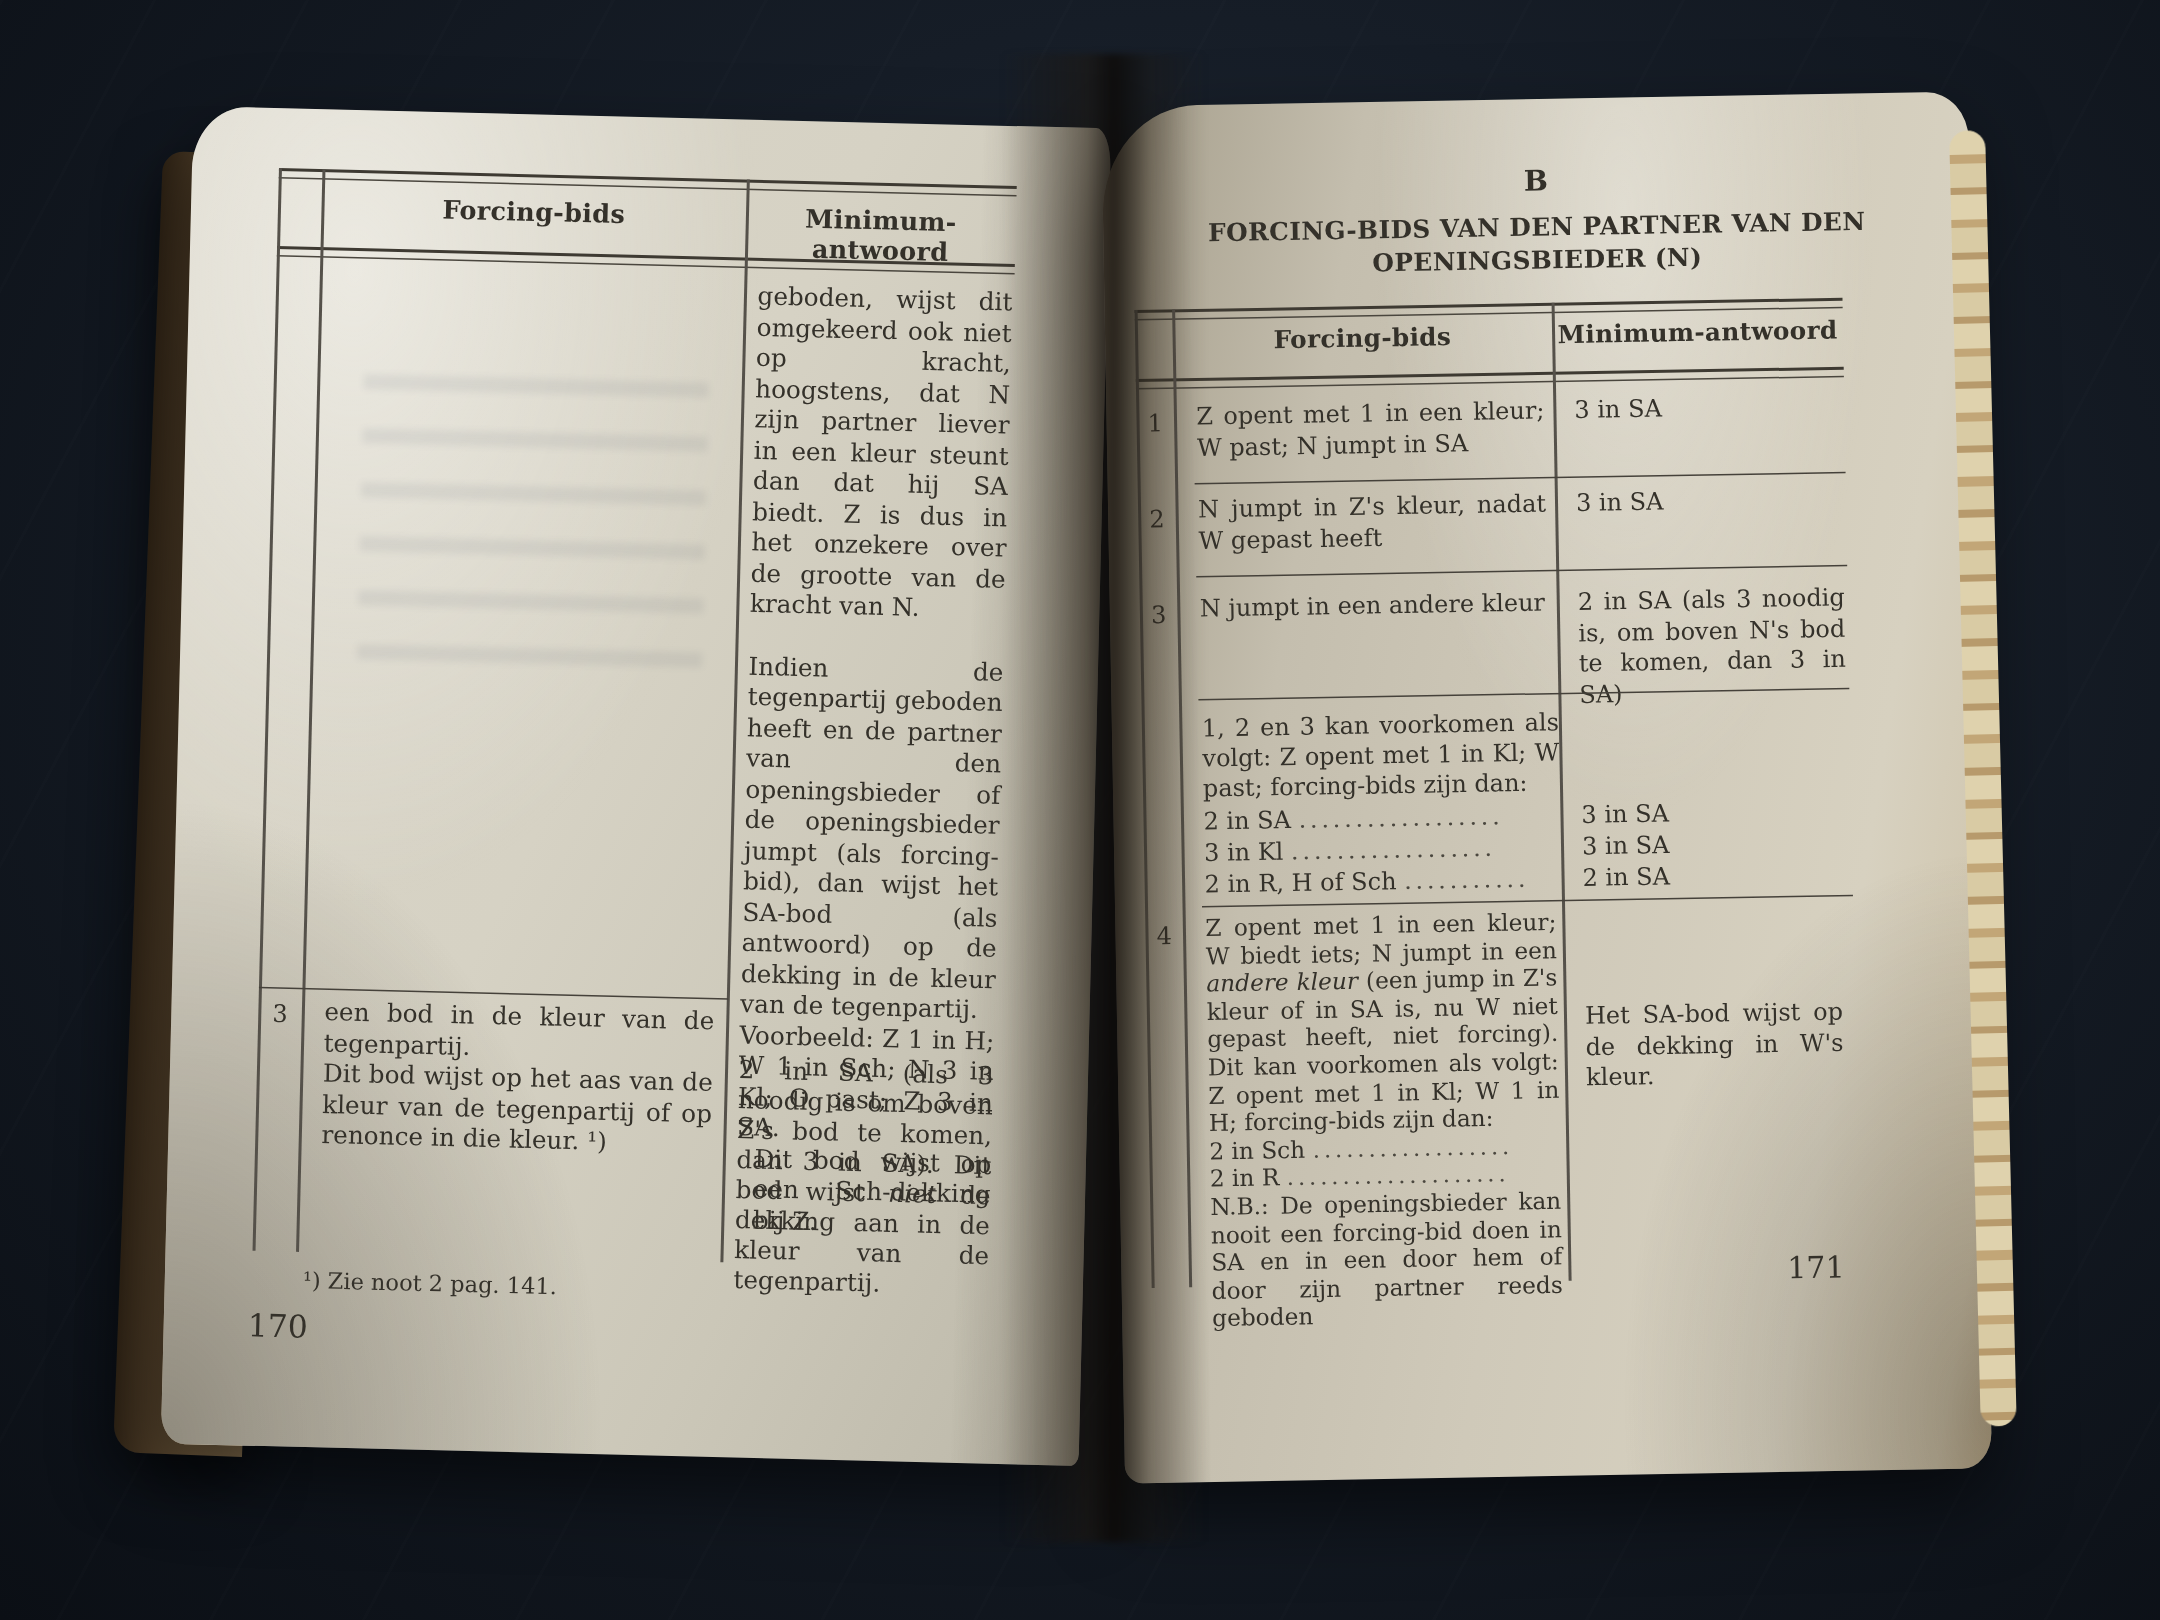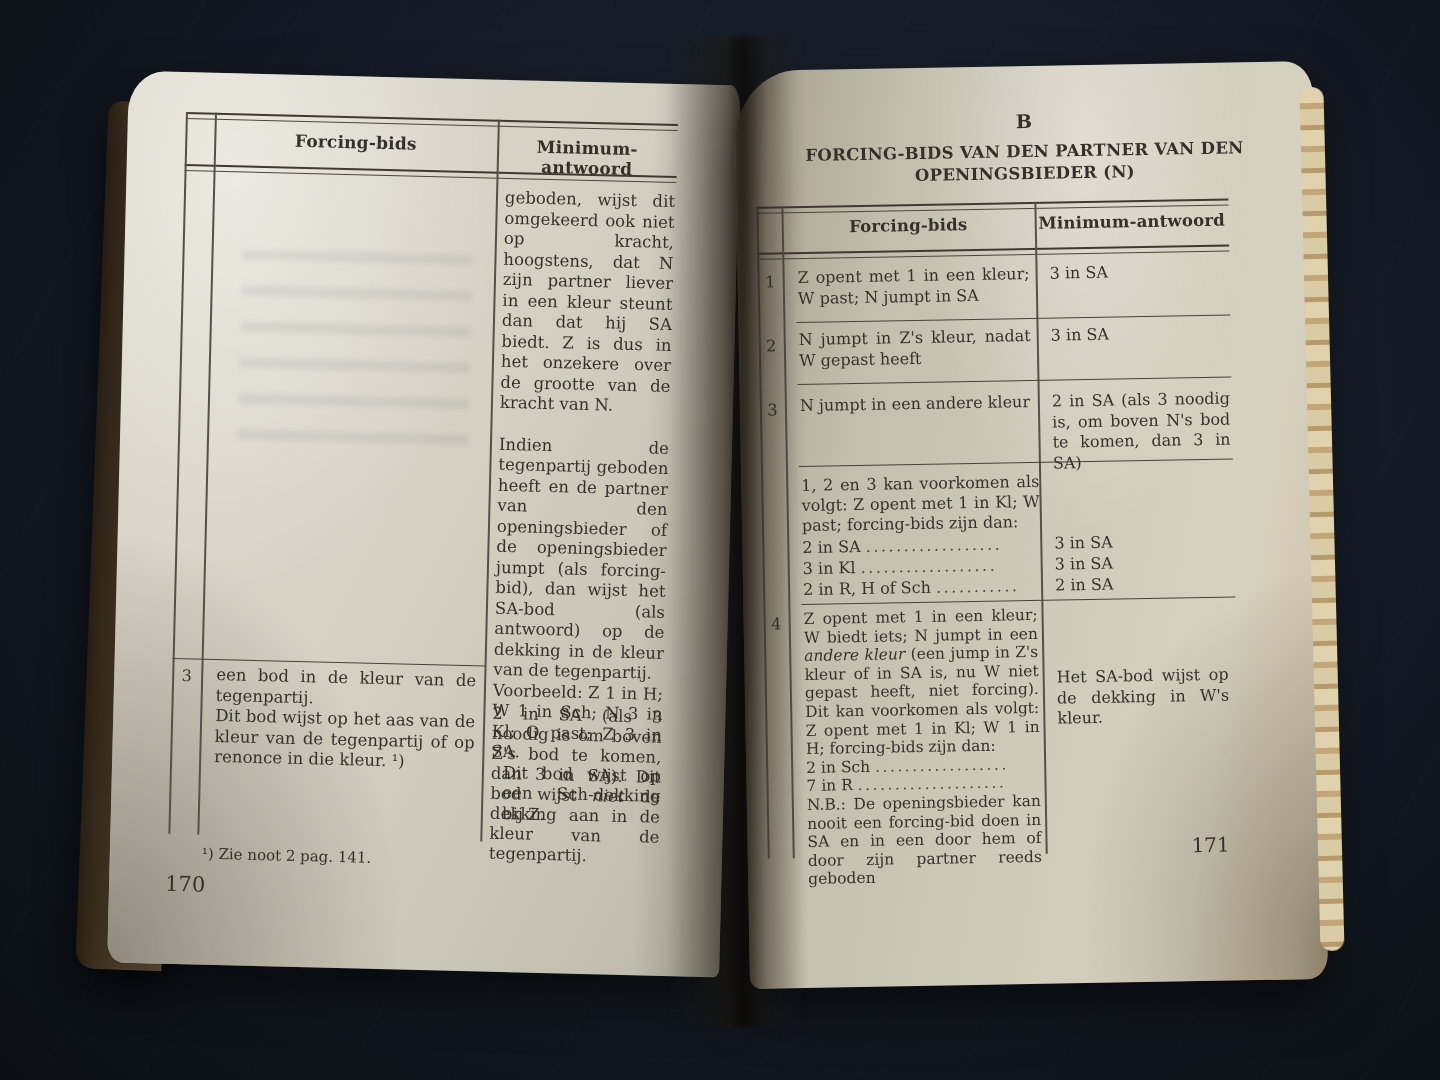--- a/index.html
+++ b/index.html
@@ -177,21 +177,21 @@
         <div>3 in SA</div>
         <div>3 in SA</div>
         <div>2 in SA</div>
       </div>
       <div class="rule rp-sep sep4"></div>
 
       <div class="num r4-num">4</div>
       <div class="cell r4-bid">
         <span>Z opent met 1 in een kleur; W biedt iets; N jumpt in een </span><i>andere kleur</i><span> (een jump in Z's kleur of in SA is, nu W niet gepast heeft, niet forcing). Dit kan voorkomen als volgt: Z opent met 1 in Kl; W 1 in H; forcing-bids zijn dan:</span>
         <div class="nw"><span>2 in Sch </span><span class="dots">..................</span></div>
-        <div class="nw"><span>7 in R </span><span class="dots">....................</span></div>
+        <div class="nw"><span>2 in R </span><span class="dots">....................</span></div>
         <div>N.B.: De openingsbieder kan nooit een forcing-bid doen in SA en in een door hem of door zijn partner reeds geboden</div>
       </div>
       <div class="cell rp-cell r4-ans">Het SA-bod wijst op de dekking in W's kleur.</div>
 
       <div class="rp-pagenum">171</div>
     </div>
   </div>
 
   <div class="gutter"></div>
 </div>

